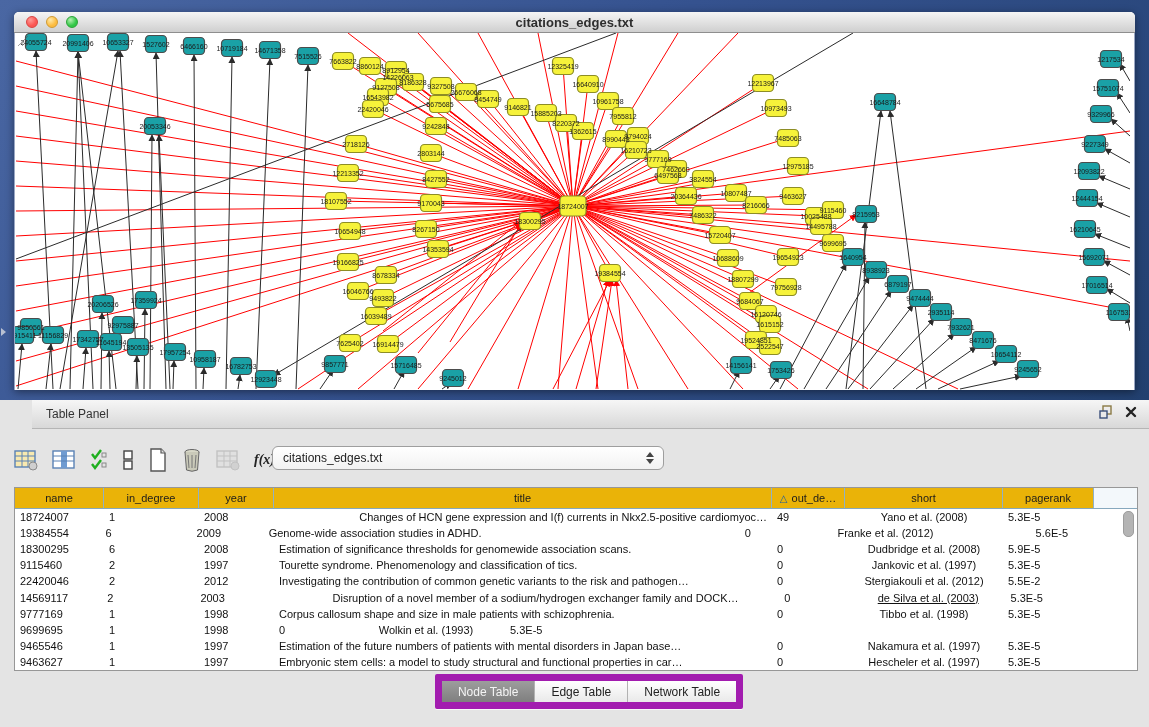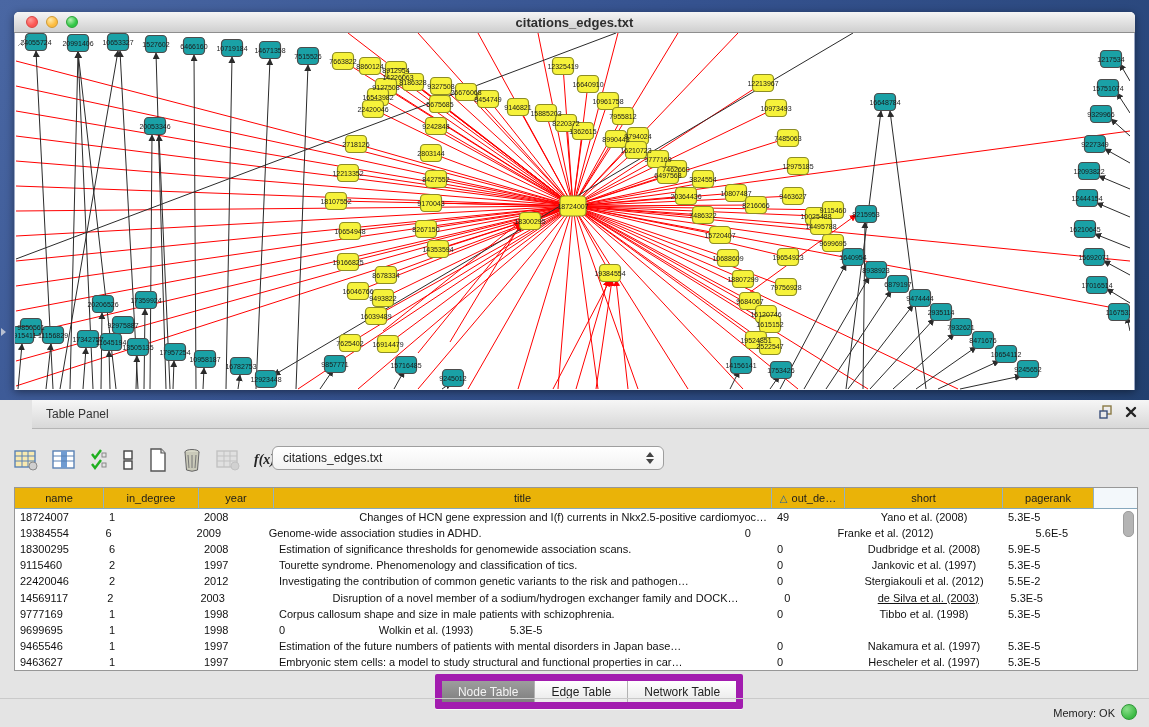--- a/index.html
+++ b/index.html
@@ -758,17 +758,13 @@
   </div>
 
   <div class="tabs-row">
     <div class="seg" id="segtabs">
         <div class="seg-btn sel">Node Table</div>
         <div class="seg-btn">Edge Table</div>
         <div class="seg-btn">Network Table</div>
       </div>
   </div>
 
-  <div class="status-row">
-    <span class="memory">Memory: OK</span>
-    <span class="mem-dot"></span>
-  </div>
 </div>
 
 </body></html>

